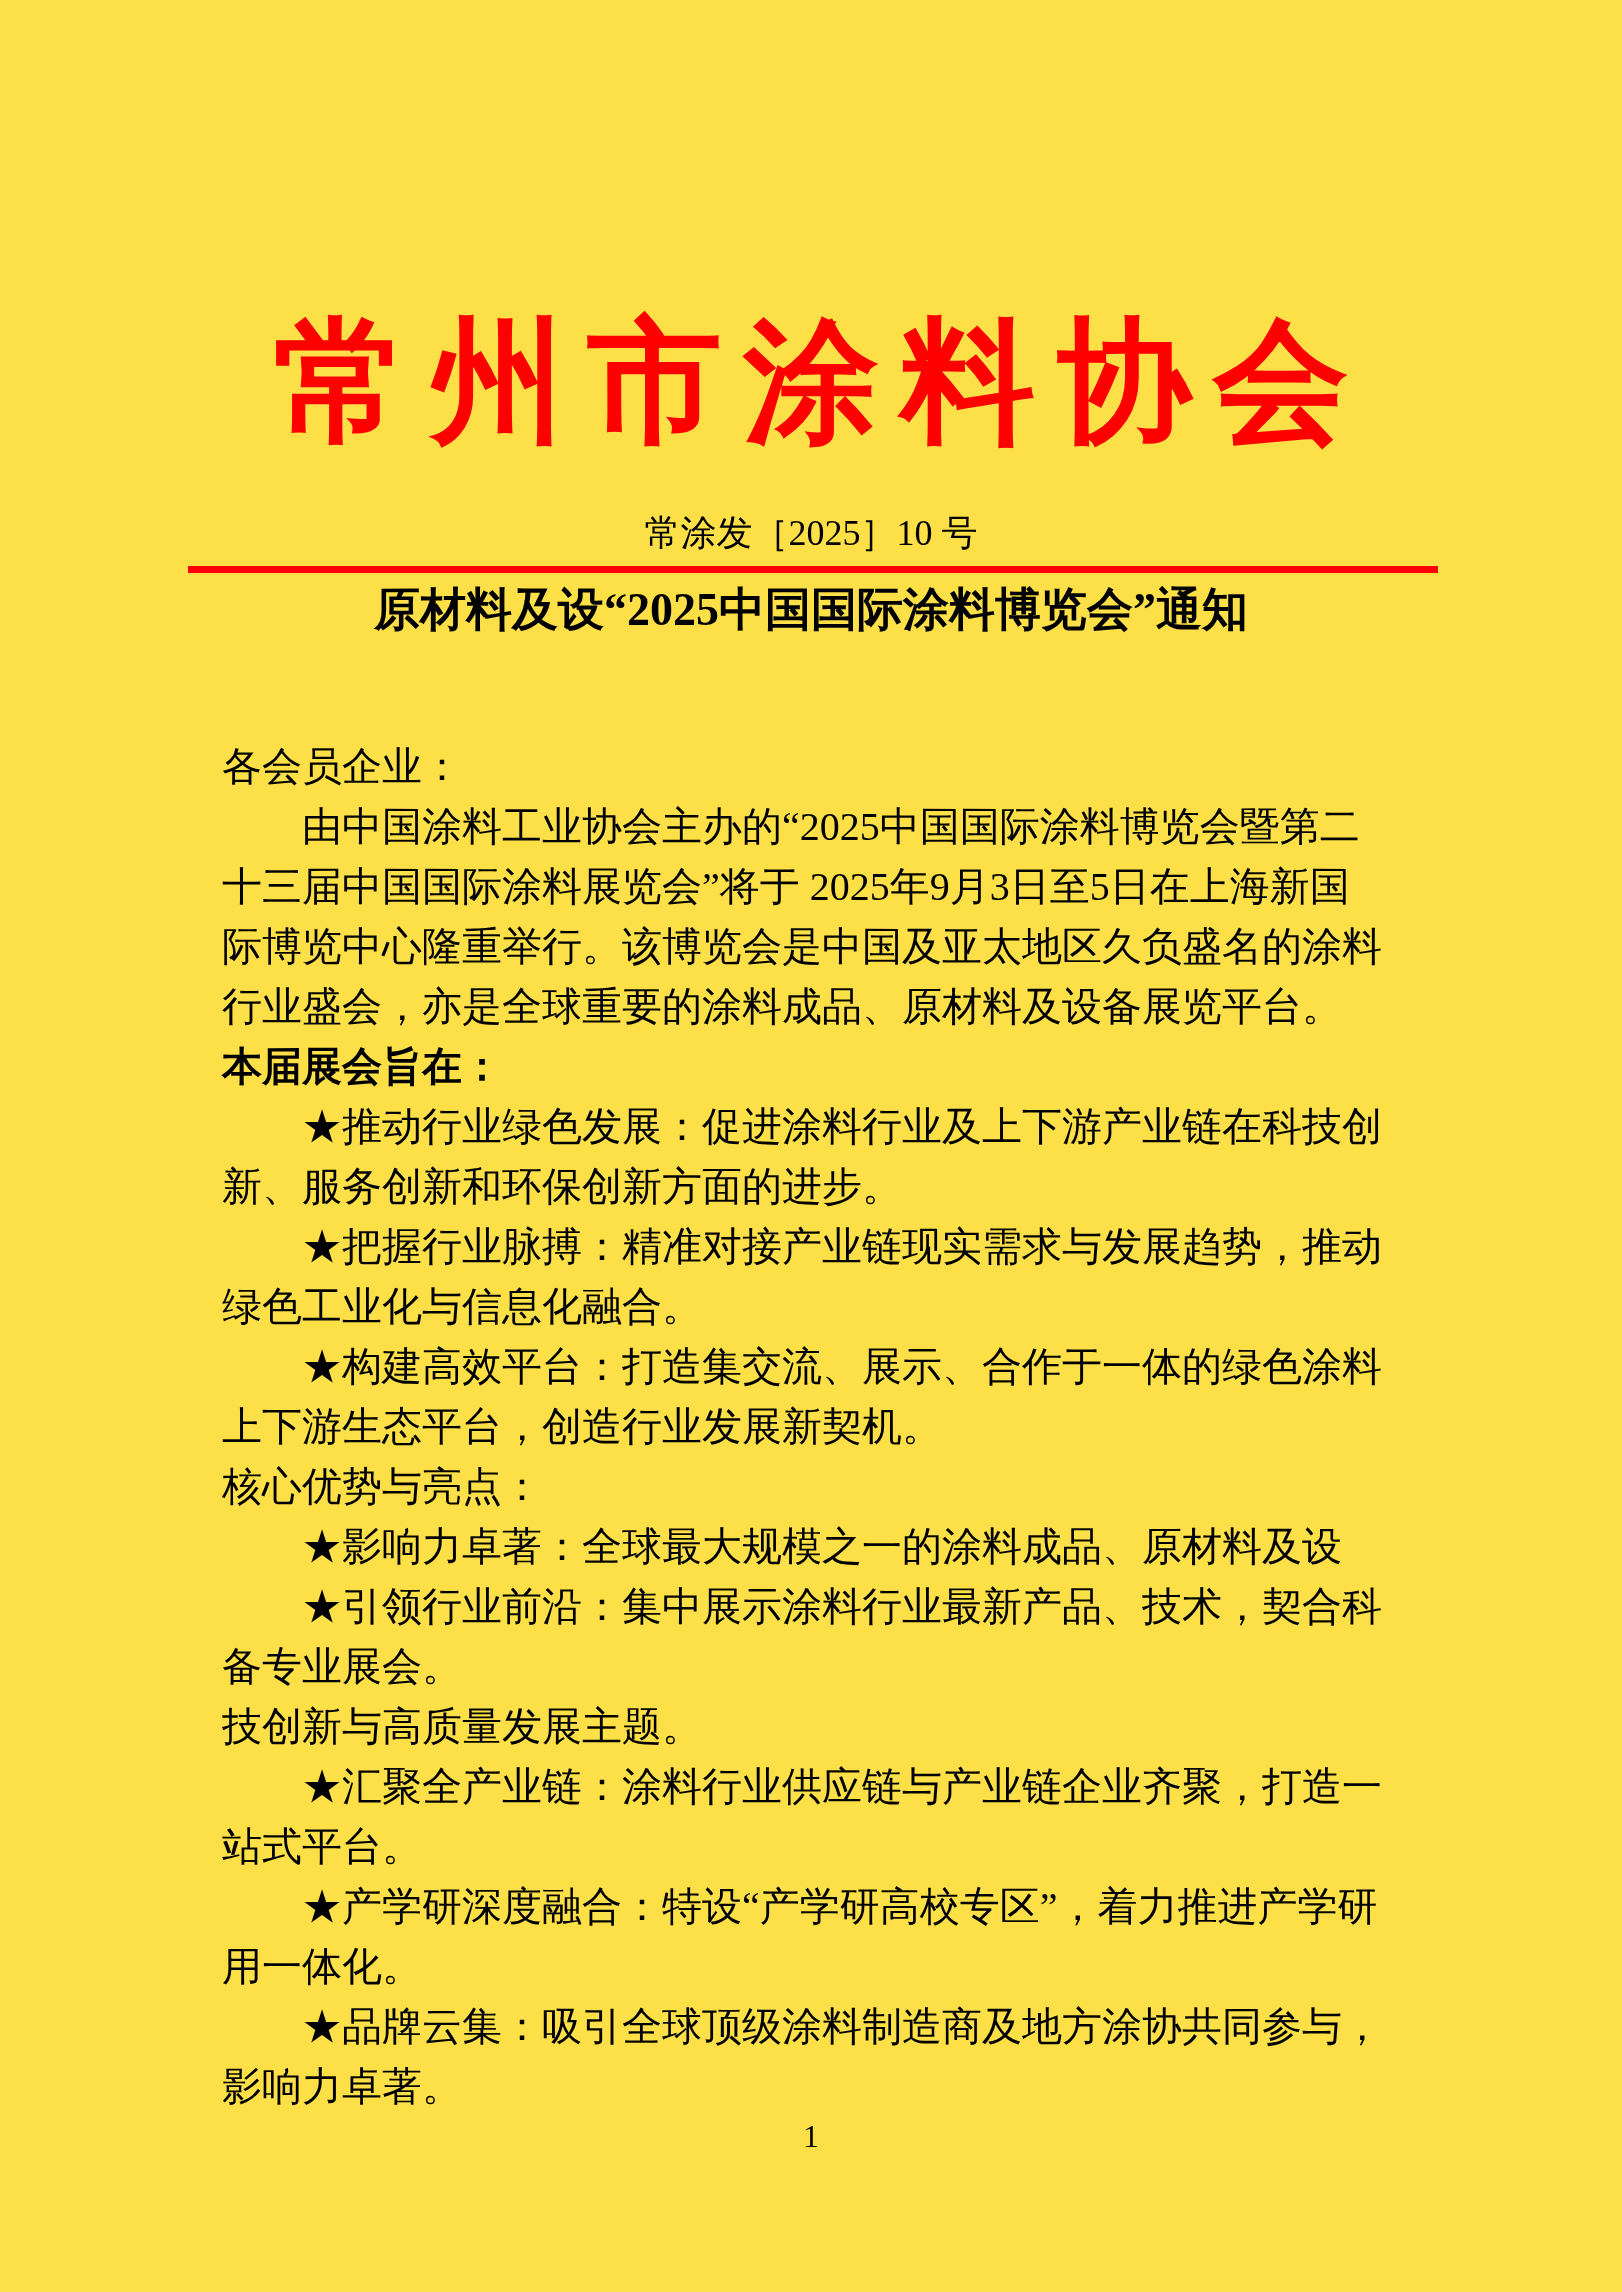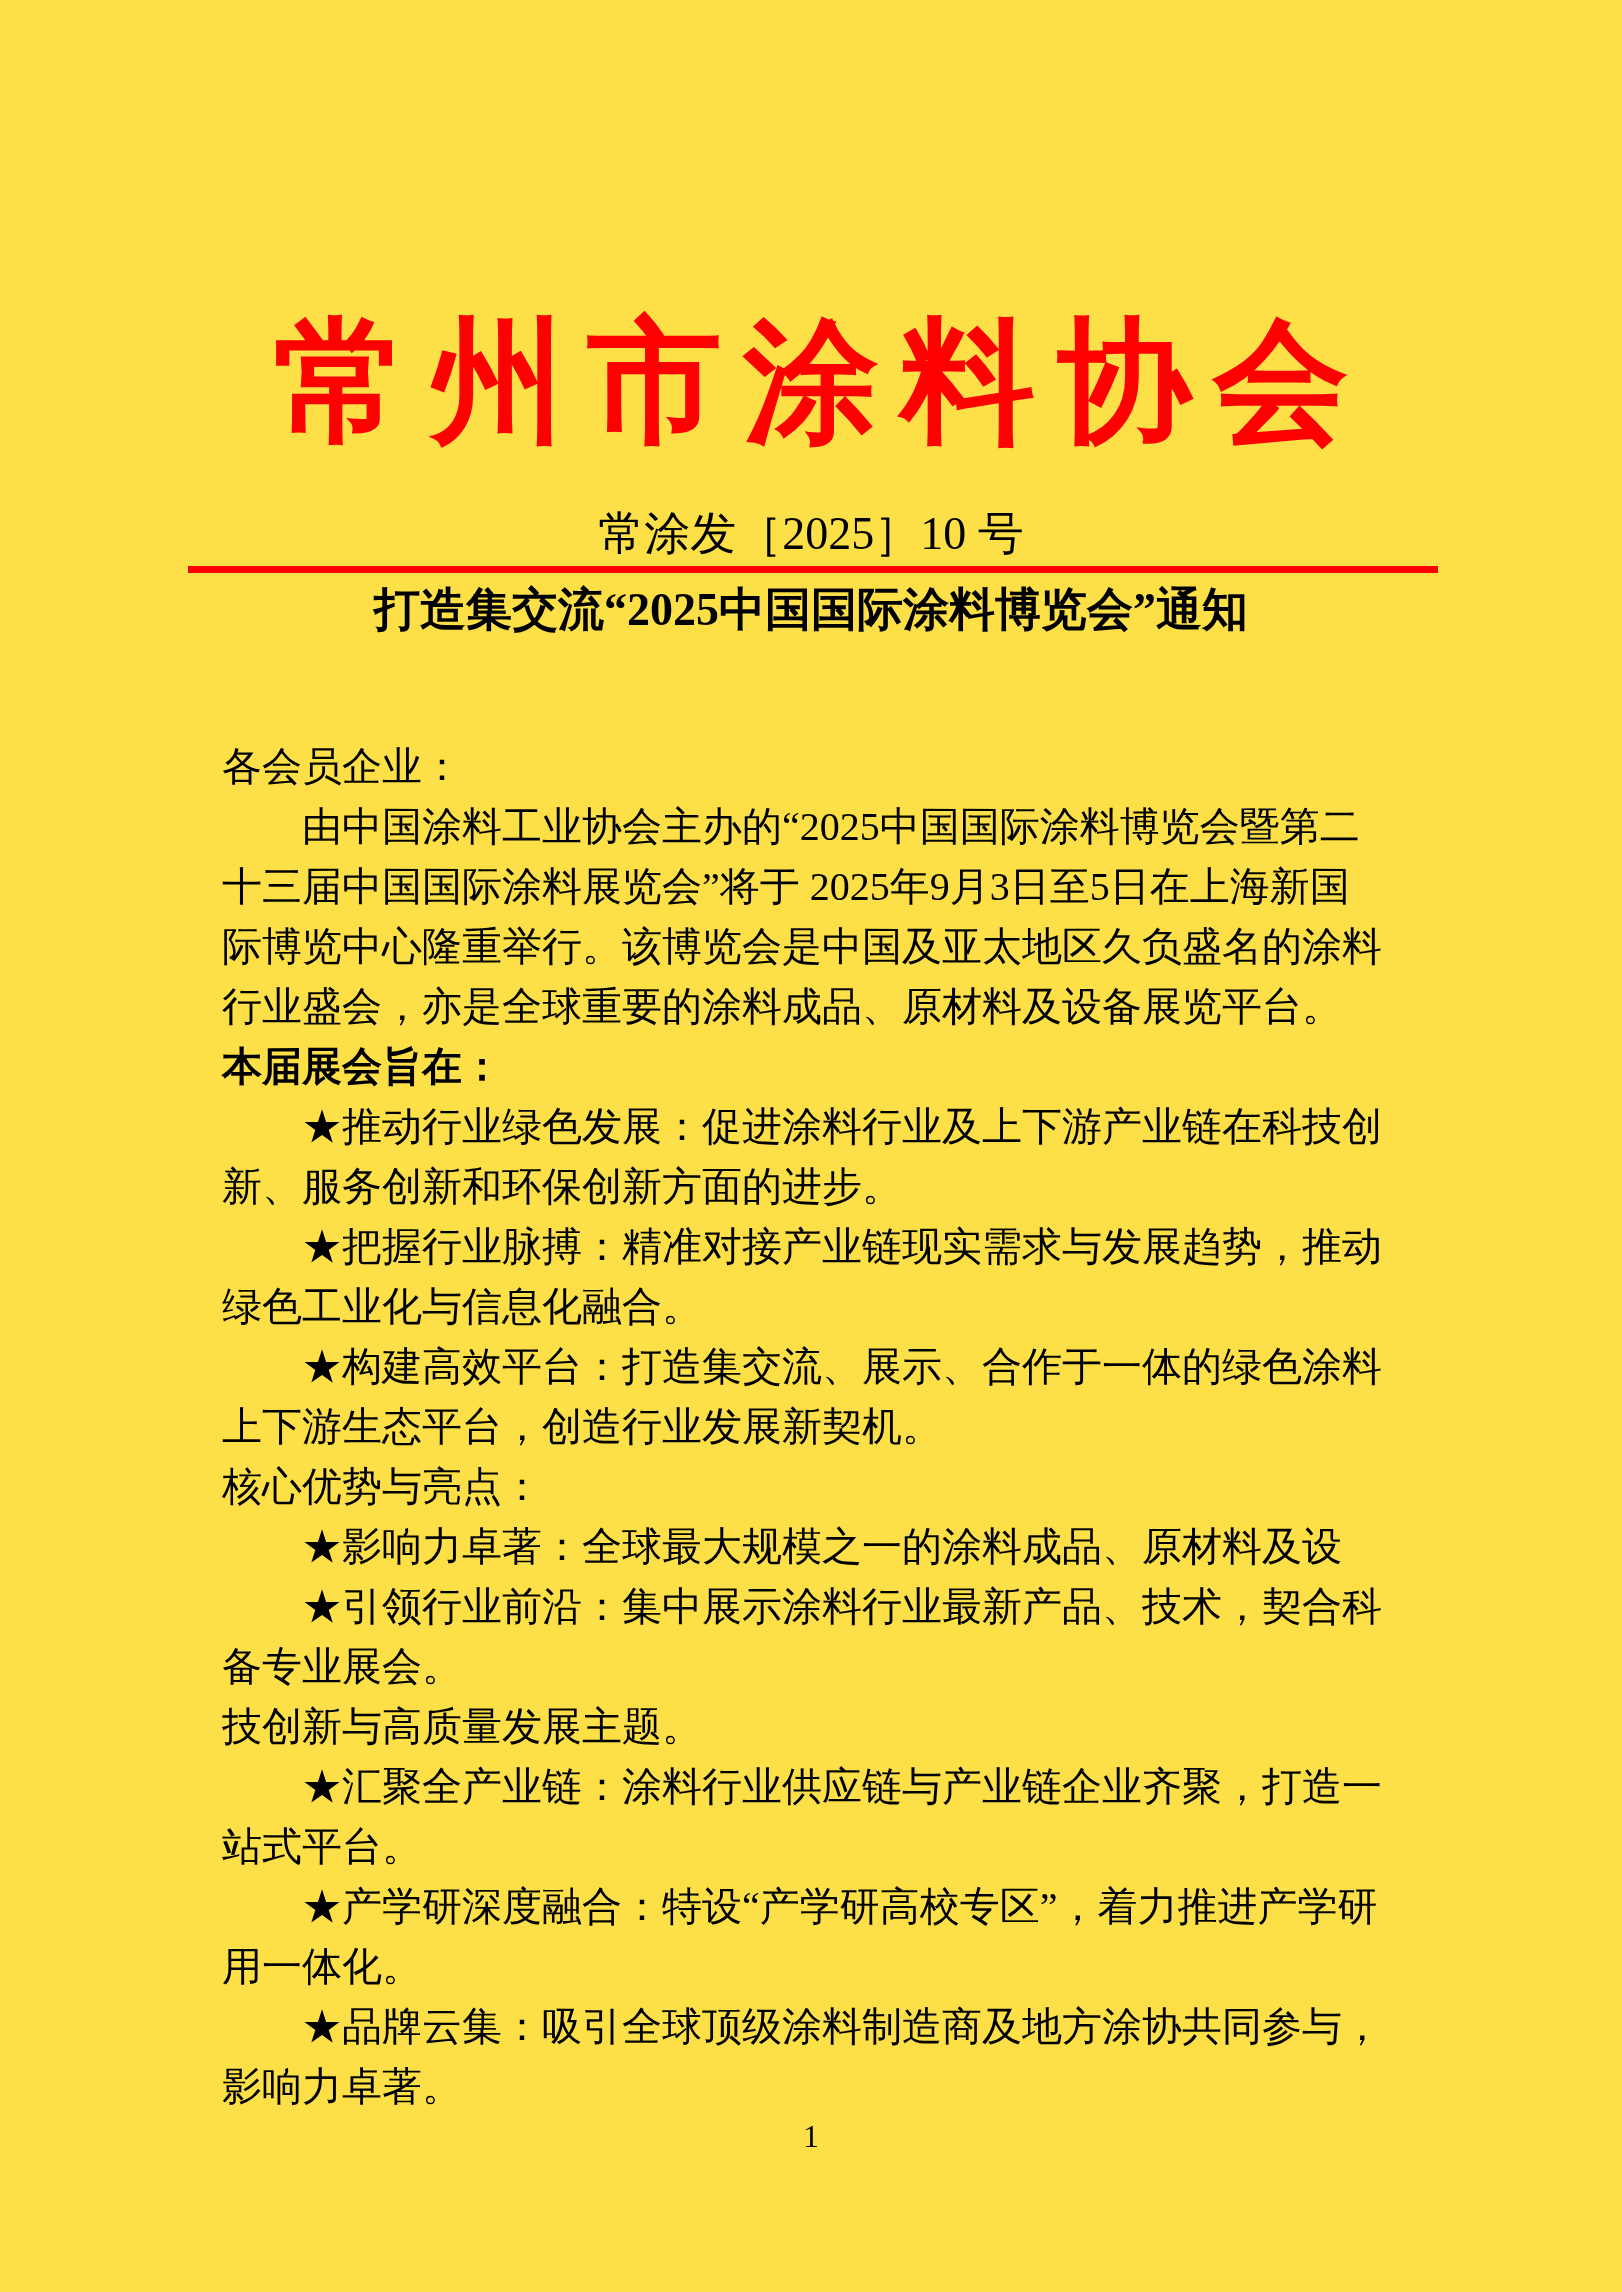--- a/index.html
+++ b/index.html
@@ -27,21 +27,21 @@
     color: #fe0000;
     letter-spacing: 21.6px;
     white-space: nowrap;
   }
   .doc-number {
     position: absolute;
     top: 508px;
     left: 0;
     width: 100%;
     text-align: center;
-    font-size: 46px;
+    font-size: 36px;
     line-height: 51px;
     white-space: nowrap;
   }
   .red-rule {
     position: absolute;
     top: 566px;
     left: 188px;
     width: 1250px;
     height: 6.9px;
     background: #fe0000;
@@ -86,21 +86,21 @@
 <body>
 
 <div class="page">
 
   <div class="org-title">常州市涂料协会</div>
 
   <div class="doc-number">常涂发［2025］10 号</div>
 
   <div class="red-rule"></div>
 
-  <div class="doc-title">打造集交流“2025中国国际涂料博览会”通知</div>
+  <div class="doc-title">原材料及设“2025中国国际涂料博览会”通知</div>
 
   <div class="body-text">
     <div class="line">各会员企业：</div>
     <div class="line indent">由中国涂料工业协会主办的“2025中国国际涂料博览会暨第二</div>
     <div class="line">十三届中国国际涂料展览会”将于 2025年9月3日至5日在上海新国</div>
     <div class="line">际博览中心隆重举行。该博览会是中国及亚太地区久负盛名的涂料</div>
     <div class="line">行业盛会，亦是全球重要的涂料成品、原材料及设备展览平台。</div>
     <div class="line bold">本届展会旨在：</div>
     <div class="line indent">★推动行业绿色发展：促进涂料行业及上下游产业链在科技创</div>
     <div class="line">新、服务创新和环保创新方面的进步。</div>

